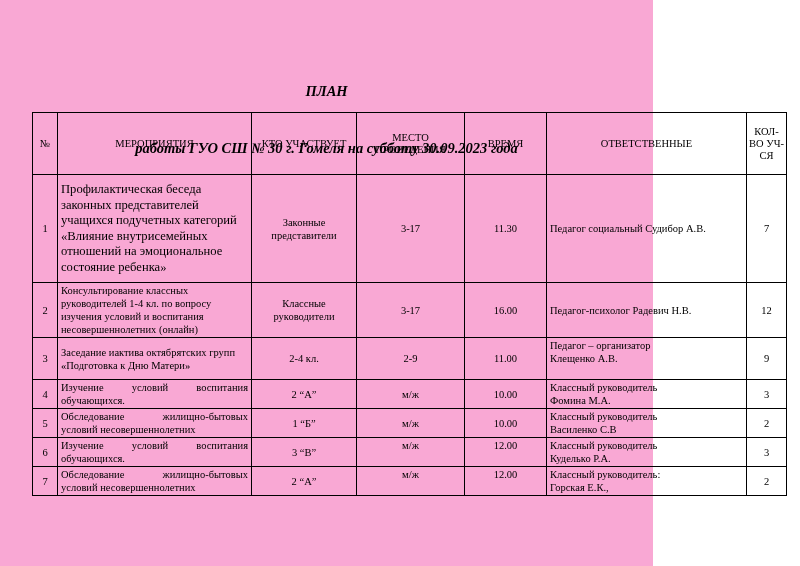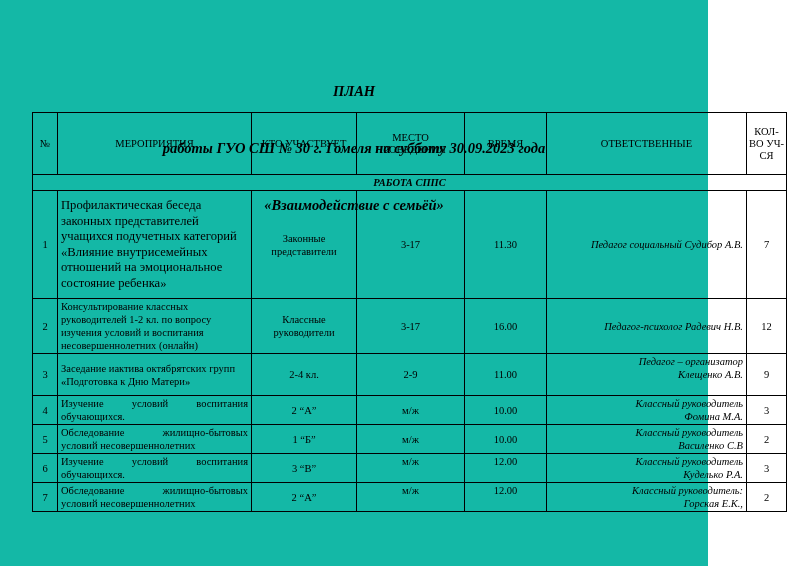--- a/index.html
+++ b/index.html
@@ -7,23 +7,23 @@
     padding: 0;
     width: 800px;
     height: 566px;
     background: #ffffff;
     color: #000000;
     font-family: "Liberation Serif", serif;
     overflow: hidden;
   }
   .page {
     position: relative;
-    width: 708px;
+    width: 653px;
     height: 566px;
-    background: #14b8a6;
+    background: #f9a8d4;
   }
   .title-block {
     padding-top: 44px;
     text-align: center;
     font-weight: bold;
     font-style: italic;
     font-size: 14.5px;
     line-height: 19px;
     white-space: pre-wrap;
   }
@@ -54,42 +54,41 @@
     text-align: center;
     font-weight: bold;
     font-style: italic;
     font-size: 11px;
     height: 13px;
     padding: 0 2px;
     white-space: pre-wrap;
   }
   .num-cell, .participants-cell, .place-cell, .time-cell, .count-cell { text-align: center; }
   .activity-cell { text-align: left; padding: 1px 4px; }
-  .responsible-cell { text-align: right; white-space: pre-line; padding: 1px 4px; font-style: italic; }
+  .responsible-cell { text-align: left; white-space: pre-line; padding: 1px 4px; }
   .row-1 { height: 108px; }
   .row-1 .activity-cell { font-size: 12.6px; line-height: 15.5px; }
   .row-2 { height: 52px; }
   .row-3 { height: 42px; }
   .row-3 .responsible-cell { vertical-align: top; }
   .row-4 { height: 23px; }
   .row-5 { height: 25px; }
   .row-6 { height: 26px; }
   .row-7 { height: 24px; }
   .sec-2 .activity-cell { text-align: justify; text-align-last: left; }
   .row-6 .place-cell, .row-6 .time-cell,
   .row-7 .place-cell, .row-7 .time-cell { vertical-align: top; }
 </style>
 </head>
 <body>
 
 <div class="page">
   <div class="title-block">
     <div>ПЛАН</div>
     <div>работы ГУО СШ № 30 г. Гомеля на субботу 30.09.2023 года</div>
-    <div>«Взаимодействие с семьёй»</div>
   </div>
 
   <table class="plan">
     <colgroup>
       <col style="width:25px">
       <col style="width:194px">
       <col style="width:105px">
       <col style="width:108px">
       <col style="width:82px">
       <col style="width:200px">
@@ -100,35 +99,32 @@
           <th>№</th>
           <th>МЕРОПРИЯТИЯ</th>
           <th>КТО УЧАСТВУЕТ</th>
           <th>МЕСТО ПРОВЕДЕНИЯ</th>
           <th>ВРЕМЯ</th>
           <th>ОТВЕТСТВЕННЫЕ</th>
           <th>КОЛ-ВО УЧ-СЯ</th>
         </tr>
     </thead>
     <tbody id="table-body">
-        <tr>
-          <td colspan="7" class="section-band">РАБОТА СППС</td>
-        </tr>
         <tr class="data-row row-1 sec-0">
           <td class="num-cell">1</td>
           <td class="activity-cell">Профилактическая беседа законных представителей учащихся подучетных категорий «Влияние внутрисемейных отношений на эмоциональное состояние ребенка»</td>
           <td class="participants-cell">Законные представители</td>
           <td class="place-cell">3-17</td>
           <td class="time-cell">11.30</td>
           <td class="responsible-cell">Педагог социальный Судибор А.В.</td>
           <td class="count-cell">7</td>
         </tr>
         <tr class="data-row row-2 sec-0">
           <td class="num-cell">2</td>
-          <td class="activity-cell">Консультирование классных руководителей 1-2 кл. по вопросу изучения условий и воспитания несовершеннолетних (онлайн)</td>
+          <td class="activity-cell">Консультирование классных руководителей 1-4 кл. по вопросу изучения условий и воспитания несовершеннолетних (онлайн)</td>
           <td class="participants-cell">Классные руководители</td>
           <td class="place-cell">3-17</td>
           <td class="time-cell">16.00</td>
           <td class="responsible-cell">Педагог-психолог Радевич Н.В.</td>
           <td class="count-cell">12</td>
         </tr>
         <tr class="data-row row-3 sec-1">
           <td class="num-cell">3</td>
           <td class="activity-cell">Заседание иактива октябрятских групп «Подготовка к Дню Матери»</td>
           <td class="participants-cell">2-4 кл.</td>

